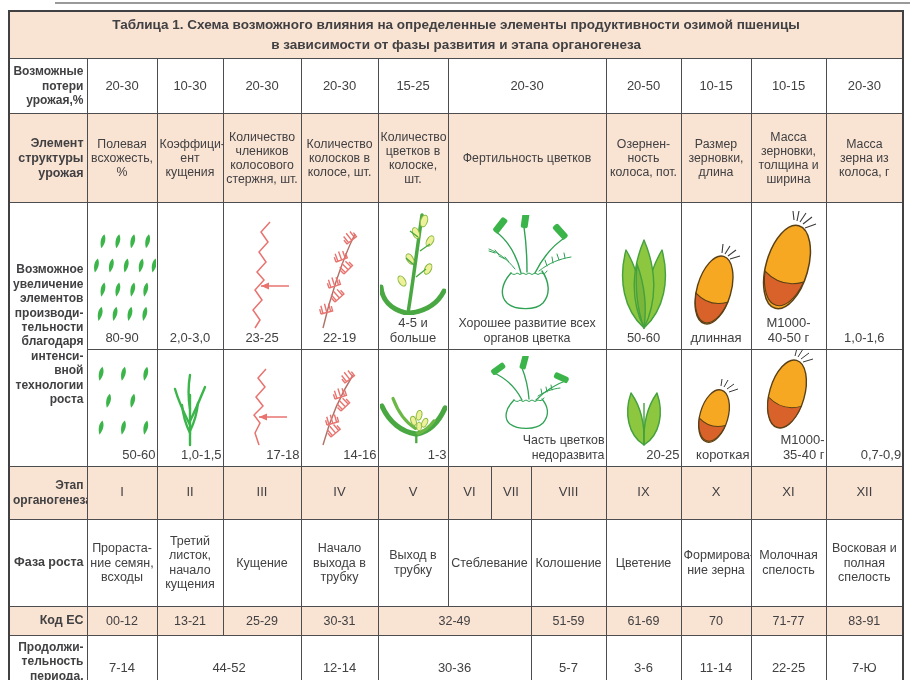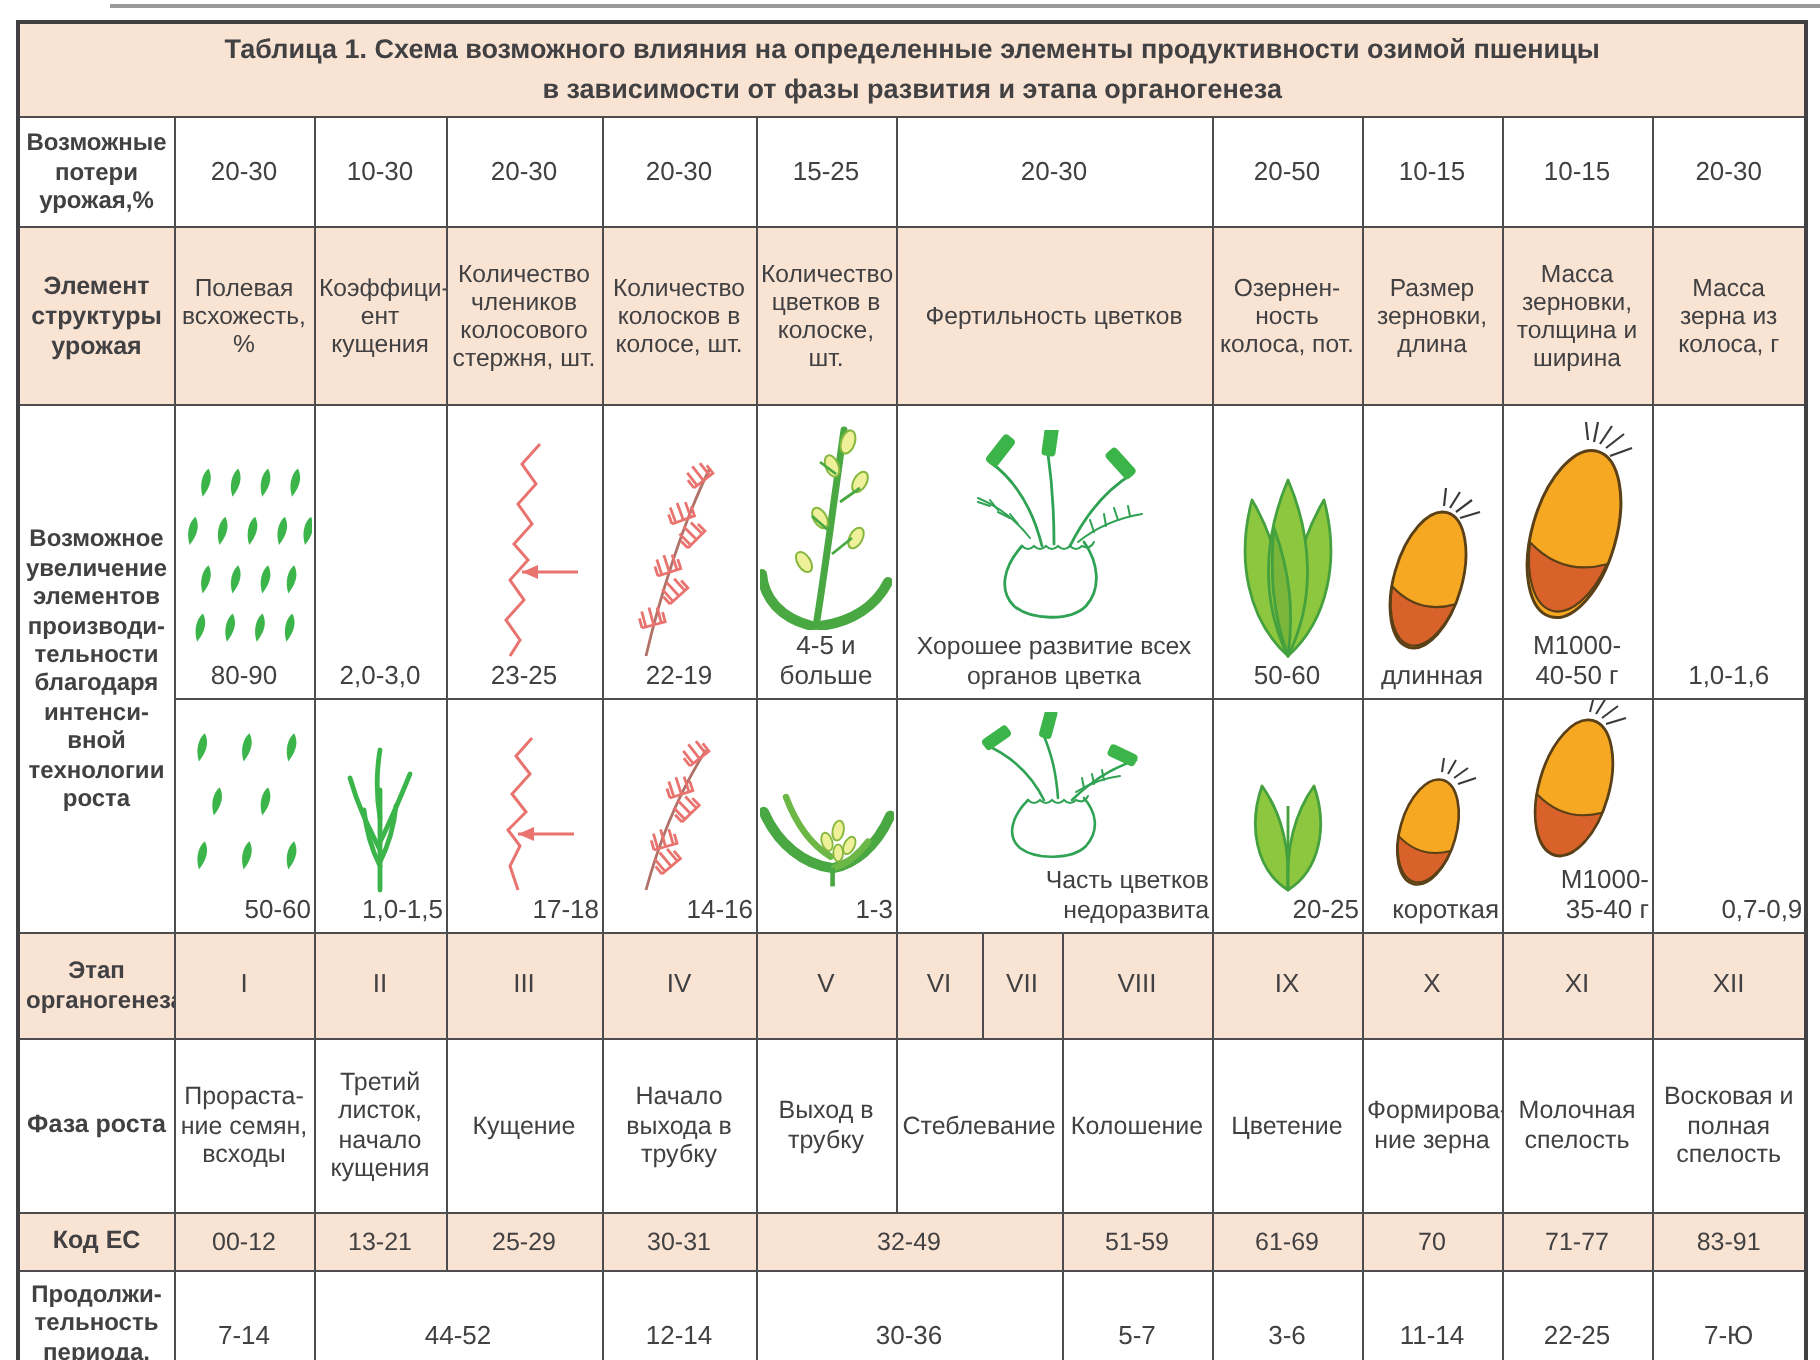--- a/index.html
+++ b/index.html
@@ -4,21 +4,21 @@
 <style>
   html,body{margin:0;padding:0;background:#fff;}
   body{width:910px;height:680px;font-family:"Liberation Sans",sans-serif;color:#414042;overflow:hidden;}
   .page{position:relative;width:910px;height:492px;background:#fff;}
   .top-rule{position:absolute;top:2px;left:55px;width:855px;height:2px;background:#9a9a9a;}
   table.main{position:absolute;top:10px;left:8px;border-collapse:collapse;table-layout:fixed;width:894px;
     border:2px solid #414042;}
   td{border:1px solid #4d4d4f;text-align:center;vertical-align:middle;padding:1px 2px;font-size:13px;
      line-height:1.15;overflow:hidden;}
   .peach{background:#f9e3d3;}
-  .lbl{font-weight:bold;text-align:center;padding:2px 3px;font-size:12px;line-height:1.2;}
+  .lbl{font-weight:bold;text-align:right;padding:2px 3px;font-size:12px;line-height:1.2;}
   .title-cell{font-weight:bold;font-size:13.5px;line-height:1.45;text-align:center;}
   .r-title td{height:44px;}
   .r-losses td{height:50px;}
   .r-elem td{height:84px;font-size:12.3px;}
   .r-elem td.lbl{font-size:12.5px;}
   .r-img1 td{height:140px;}
   .r-img2 td{height:110px;text-align:right;}
   .r-stage td{height:48px;}
   .r-phase td{height:82px;font-size:12.5px;}
   .r-ec td{height:24px;font-size:12.5px;}

